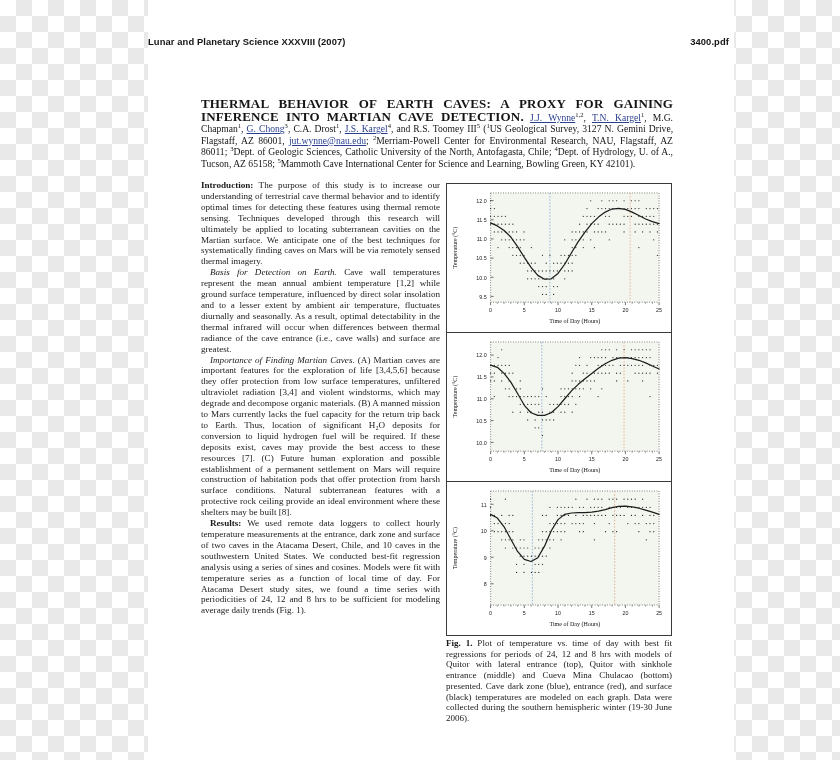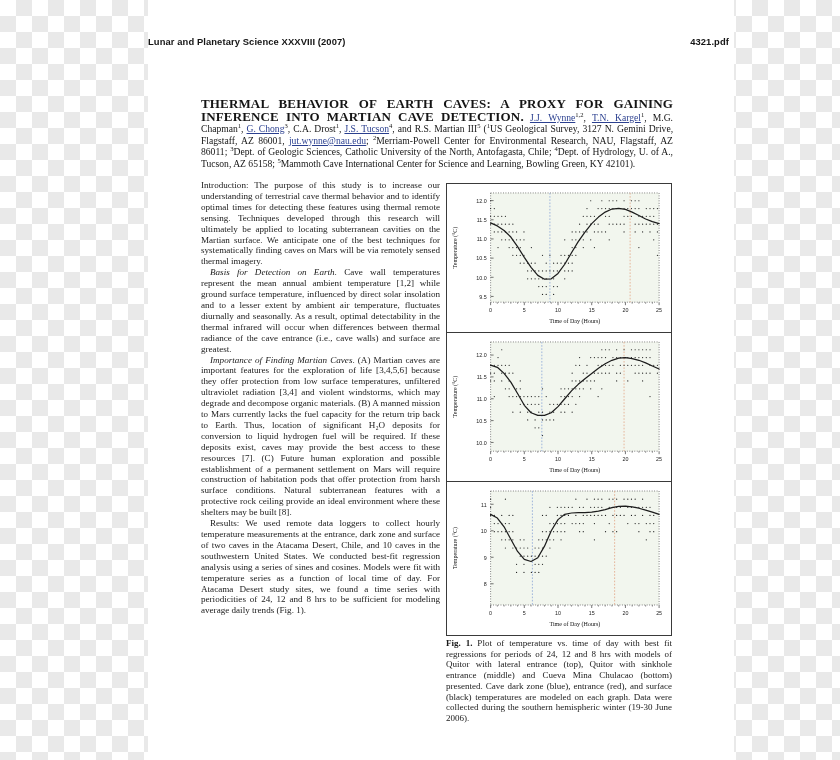--- a/index.html
+++ b/index.html
@@ -75,21 +75,21 @@
     width: 239px;
     font-size: 9.1px;
     line-height: 10.9px;
     color: #1a1a1a;
     text-align: justify;
     text-justify: inter-word;
   }
   #leftcol p { margin: 0 0 0 0; text-indent: 9px; }
   #leftcol p.noind { text-indent: 0; }
   #leftcol p.gap { }
-  #leftcol b { font-weight: normal; }
+  #leftcol b { font-weight: bold; }
   #leftcol i { font-style: italic; }
 
   
   #figbox {
     position: absolute;
     left: 298px;
     top: 183px;
     width: 226px;
     border: 1.1px solid #3a3a3a;
     box-sizing: border-box;
@@ -119,33 +119,33 @@
   }
   #caption b { font-weight: bold; }
 </style>
 </head>
 <body>
 
 <div id="page">
 
   <div id="header">
     <span class="hdr-left">Lunar and Planetary Science XXXVIII (2007)</span>
-    <span class="hdr-right">4321.pdf</span>
+    <span class="hdr-right">3400.pdf</span>
   </div>
 
   <div id="titleblock">
     <span class="tl">THERMAL BEHAVIOR OF EARTH CAVES: A PROXY FOR GAINING INFERENCE INTO MARTIAN CAVE DETECTION.</span>
     <span>
       <span class="lnk">J.J. Wynne</span><sup>1,2</sup>,
       <span class="lnk">T.N. Kargel</span><sup>1</sup>,
       <span>M.G. Chapman</span><sup>1</sup>,
       <span class="lnk">G. Chong</span><sup>3</sup>,
       <span>C.A. Drost</span><sup>1</sup>,
-      <span class="lnk">J.S. Tucson</span><sup>4</sup>, and
-      <span>R.S. Martian III</span><sup>5</sup>
+      <span class="lnk">J.S. Kargel</span><sup>4</sup>, and
+      <span>R.S. Toomey III</span><sup>5</sup>
       (<sup>1</sup><span>US Geological Survey, 3127 N. Gemini Drive, Flagstaff, AZ 86001,</span>
       <span class="lnk">jut.wynne@nau.edu</span>;
       <sup>2</sup><span>Merriam-Powell Center for Environmental Research, NAU, Flagstaff, AZ 86011;</span>
       <sup>3</sup><span>Dept. of Geologic Sciences, Catholic University of the North, Antofagasta, Chile;</span>
       <sup>4</sup><span>Dept. of Hydrology, U. of A., Tucson, AZ 65158;</span>
       <sup>5</sup><span>Mammoth Cave International Center for Science and Learning, Bowling Green, KY 42101).</span>
     </span>
   </div>
 
   <div id="leftcol">

